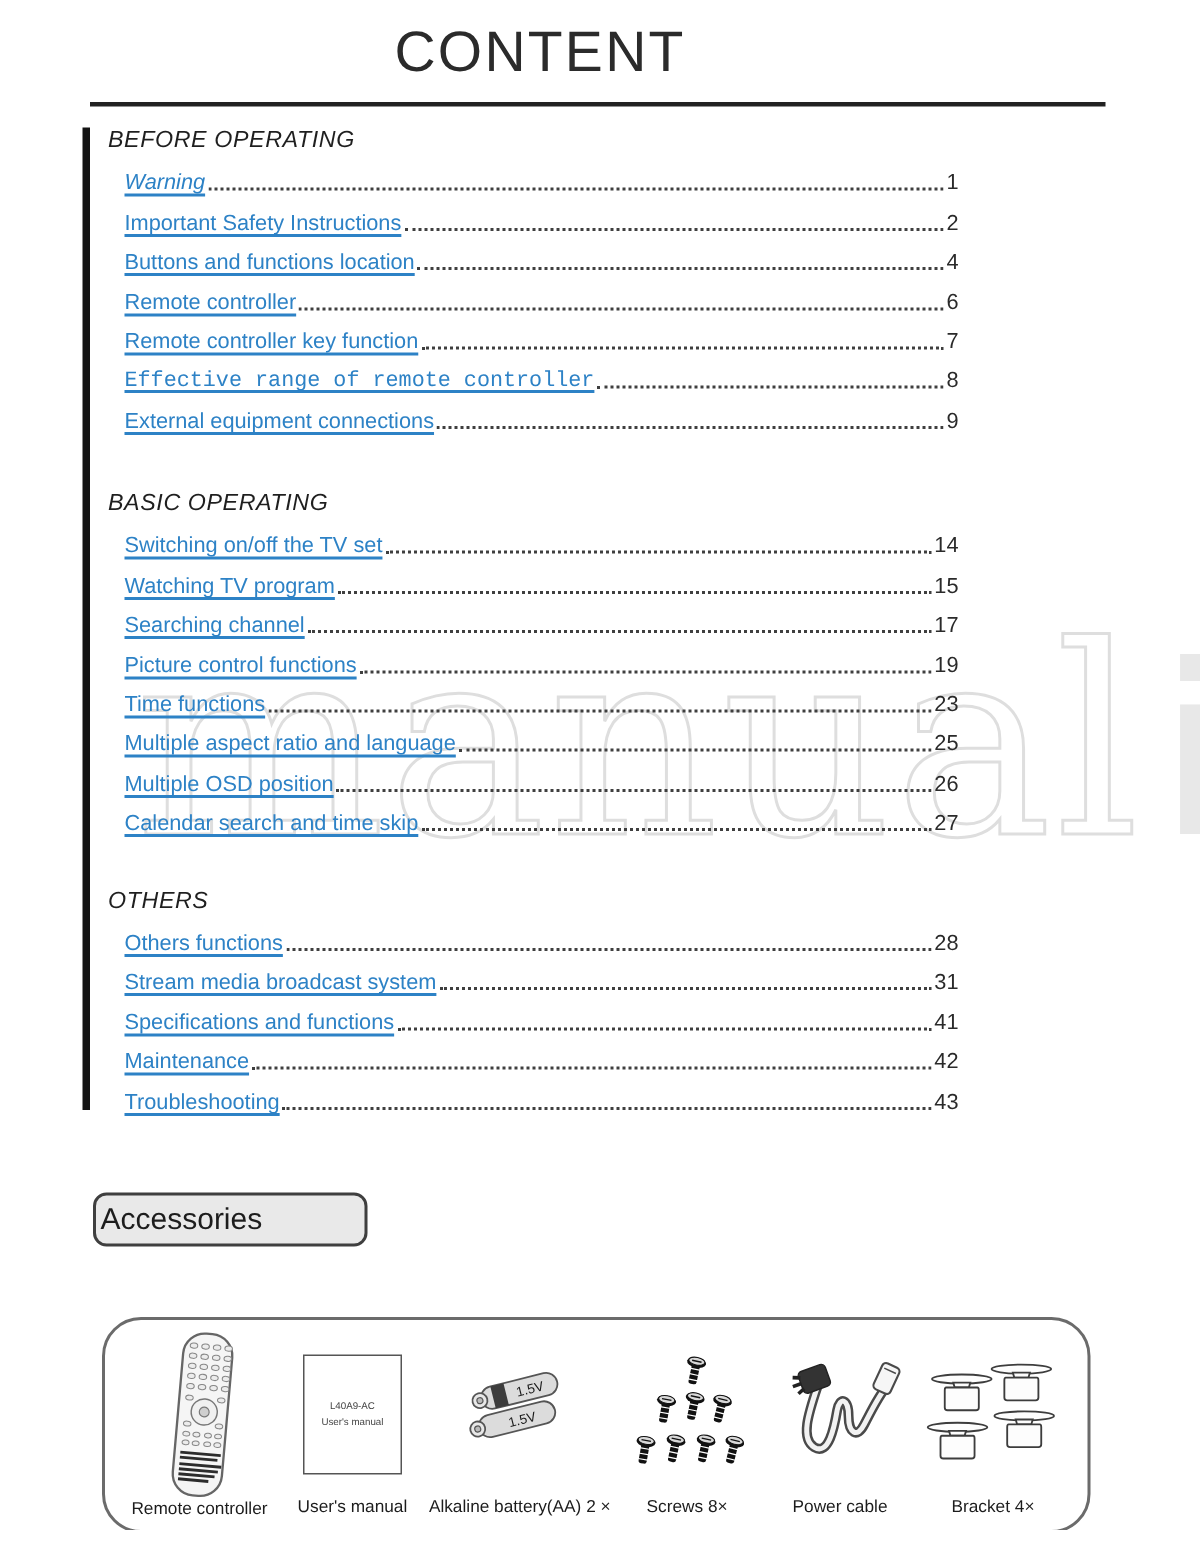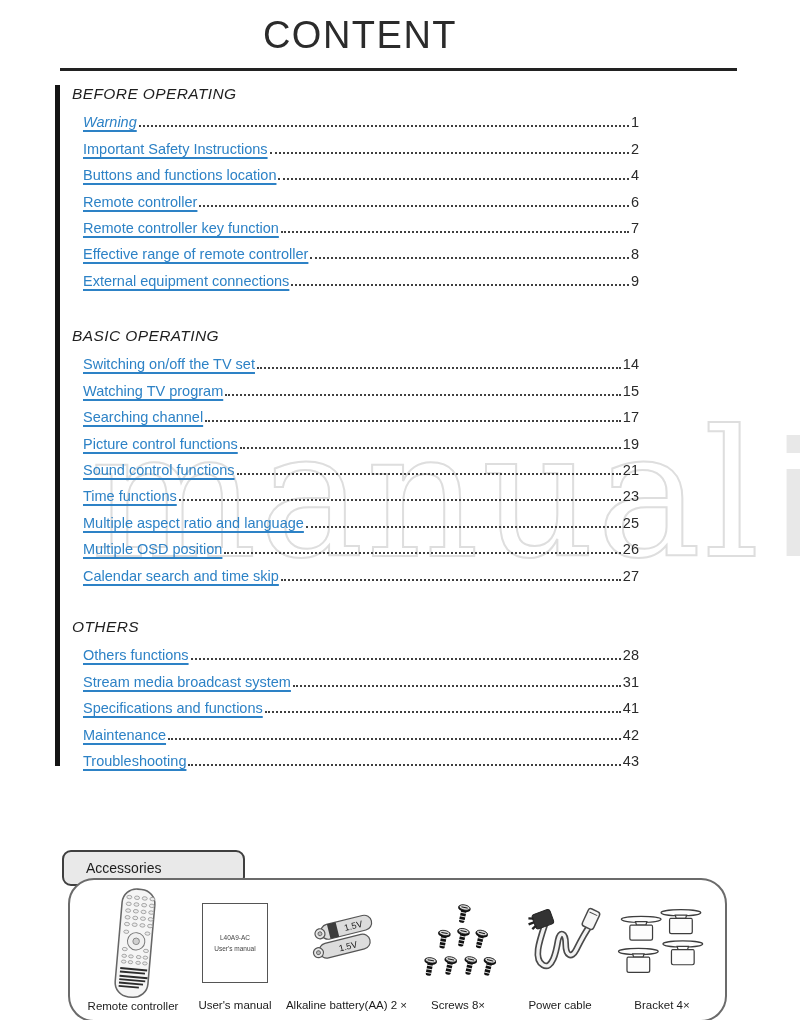--- a/index.html
+++ b/index.html
@@ -49,24 +49,24 @@
     text-decoration-thickness:1.5px; white-space:nowrap; cursor:pointer;
   }
   .leader { flex:1; height:12px; position:relative; margin:0 2px; overflow:hidden; }
   .leader::after {
     content:""; position:absolute; left:0; right:0; bottom:1px;
     border-bottom:2px dotted #3f3f3f;
   }
   .pagenum { font-size:14.5px; color:#2a2a2a; white-space:nowrap; }
   
   .acc-label {
-    position:absolute; left:62px; top:850px; width:183px; height:36px;
+    position:absolute; left:62px; top:795px; width:183px; height:36px;
     border:2px solid #3f3f3f; border-radius:9px; background:#e9e9e9;
-    display:flex; align-items:center; padding-left:22px;
-    font-size:14px; color:#1d1d1d; z-index:1;
+    display:flex; align-items:center; padding-left:3px;
+    font-size:20px; color:#1d1d1d; z-index:1;
   }
   .acc-box {
     position:absolute; left:68px; top:878px; width:659px; height:144px;
     border:2px solid #6b6b6b; border-radius:26px; background:#fff;
     display:flex; padding:6px 12px 0 12px; z-index:1;
   }
   .acc-item {
     flex:1; display:flex; flex-direction:column; align-items:center;
     justify-content:space-between; padding-bottom:9px;
   }
@@ -110,21 +110,21 @@
           <a class="toc-link" style="color: rgb(45, 130, 198); text-decoration-color: rgb(45, 130, 198);">Remote controller</a>
           <span class="leader"></span>
           <span class="pagenum">6</span>
         </div>
         <div class="toc-row">
           <a class="toc-link" style="color: rgb(45, 130, 198); text-decoration-color: rgb(45, 130, 198);">Remote controller key function</a>
           <span class="leader"></span>
           <span class="pagenum">7</span>
         </div>
         <div class="toc-row">
-          <a class="toc-link" style="color: rgb(45, 130, 198); text-decoration-color: rgb(45, 130, 198);">Effective range of remote controller</a>
+          <a class="toc-link" style="color: rgb(45, 130, 198); text-decoration-color: rgb(45, 130, 198); font-family: Liberation Mono, monospace;">Effective range of remote controller</a>
           <span class="leader"></span>
           <span class="pagenum">8</span>
         </div>
         <div class="toc-row">
           <a class="toc-link" style="color: rgb(45, 130, 198); text-decoration-color: rgb(45, 130, 198);">External equipment connections</a>
           <span class="leader"></span>
           <span class="pagenum">9</span>
         </div>
       </div>
       <div class="toc-section gap-basic">
@@ -141,25 +141,20 @@
         </div>
         <div class="toc-row">
           <a class="toc-link" style="color: rgb(45, 130, 198); text-decoration-color: rgb(45, 130, 198);">Searching channel</a>
           <span class="leader"></span>
           <span class="pagenum">17</span>
         </div>
         <div class="toc-row">
           <a class="toc-link" style="color: rgb(45, 130, 198); text-decoration-color: rgb(45, 130, 198);">Picture control functions</a>
           <span class="leader"></span>
           <span class="pagenum">19</span>
-        </div>
-        <div class="toc-row">
-          <a class="toc-link" style="color: rgb(45, 130, 198); text-decoration-color: rgb(45, 130, 198);">Sound control functions</a>
-          <span class="leader"></span>
-          <span class="pagenum">21</span>
         </div>
         <div class="toc-row">
           <a class="toc-link" style="color: rgb(45, 130, 198); text-decoration-color: rgb(45, 130, 198);">Time functions</a>
           <span class="leader"></span>
           <span class="pagenum">23</span>
         </div>
         <div class="toc-row">
           <a class="toc-link" style="color: rgb(45, 130, 198); text-decoration-color: rgb(45, 130, 198);">Multiple aspect ratio and language</a>
           <span class="leader"></span>
           <span class="pagenum">25</span>

